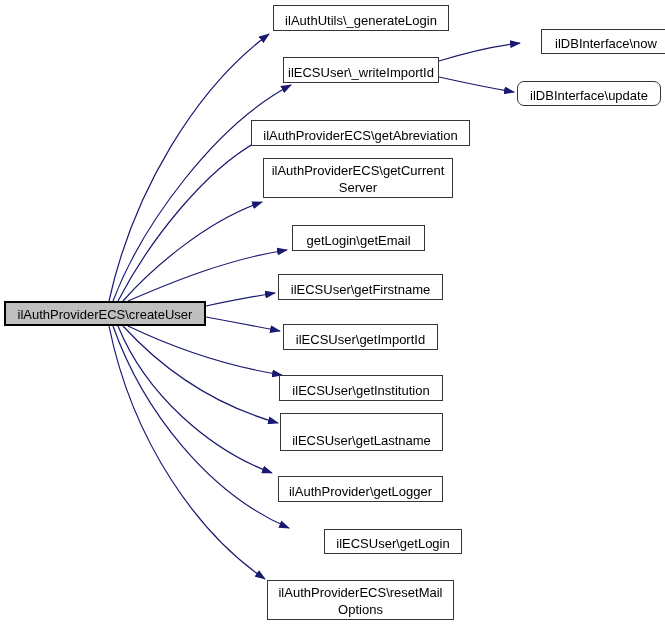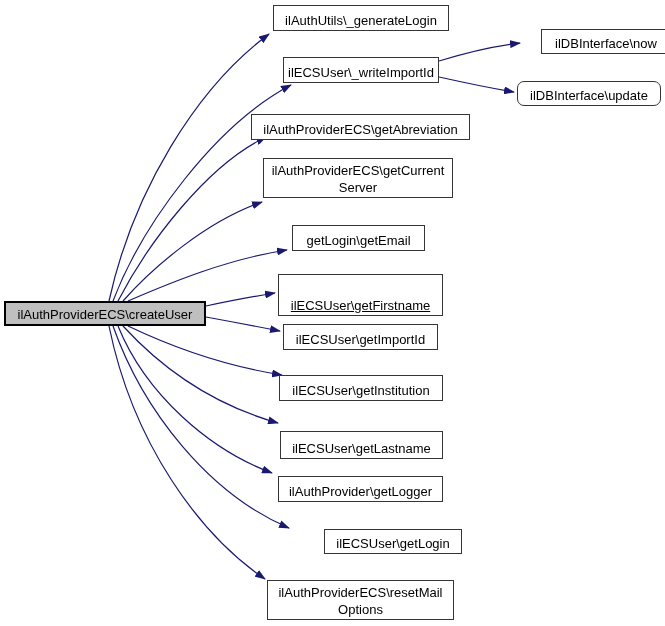--- a/index.html
+++ b/index.html
@@ -78,46 +78,46 @@
   </div>
 
   <div class="node" style="left:273px; top:5px; width:176px; height:26px;">
     <span>ilAuthUtils\_generateLogin</span>
   </div>
 
   <div class="node" style="left:283px; top:57px; width:156px; height:26px;">
     <span>ilECSUser\_writeImportId</span>
   </div>
 
-  <div class="node" style="left:251px; top:114px; width:219px; height:26px;">
+  <div class="node" style="left:251px; top:120px; width:219px; height:26px;">
     <span>ilAuthProviderECS\getAbreviation</span>
   </div>
 
   <div class="node" style="left:263px; top:158px; width:190px; height:40px;">
     <span>ilAuthProviderECS\getCurrent</span>
     <span>Server</span>
   </div>
 
   <div class="node" style="left:292px; top:225px; width:133px; height:26px;">
     <span>getLogin\getEmail</span>
   </div>
 
-  <div class="node" style="left:278px; top:274px; width:165px; height:42px;text-decoration:underline;">
+  <div class="node" style="left:278px; top:274px; width:165px; height:26px;">
     <span>ilECSUser\getFirstname</span>
   </div>
 
   <div class="node" style="left:283px; top:324px; width:155px; height:26px;">
     <span>ilECSUser\getImportId</span>
   </div>
 
   <div class="node" style="left:279px; top:375px; width:164px; height:26px;">
     <span>ilECSUser\getInstitution</span>
   </div>
 
-  <div class="node" style="left:280px; top:431px; width:163px; height:28px;">
+  <div class="node" style="left:280px; top:413px; width:163px; height:38px;">
     <span>ilECSUser\getLastname</span>
   </div>
 
   <div class="node" style="left:278px; top:476px; width:165px; height:26px;">
     <span>ilAuthProvider\getLogger</span>
   </div>
 
   <div class="node" style="left:292px; top:529px; width:138px; height:25px;margin-left:32px;">
     <span>ilECSUser\getLogin</span>
   </div>

